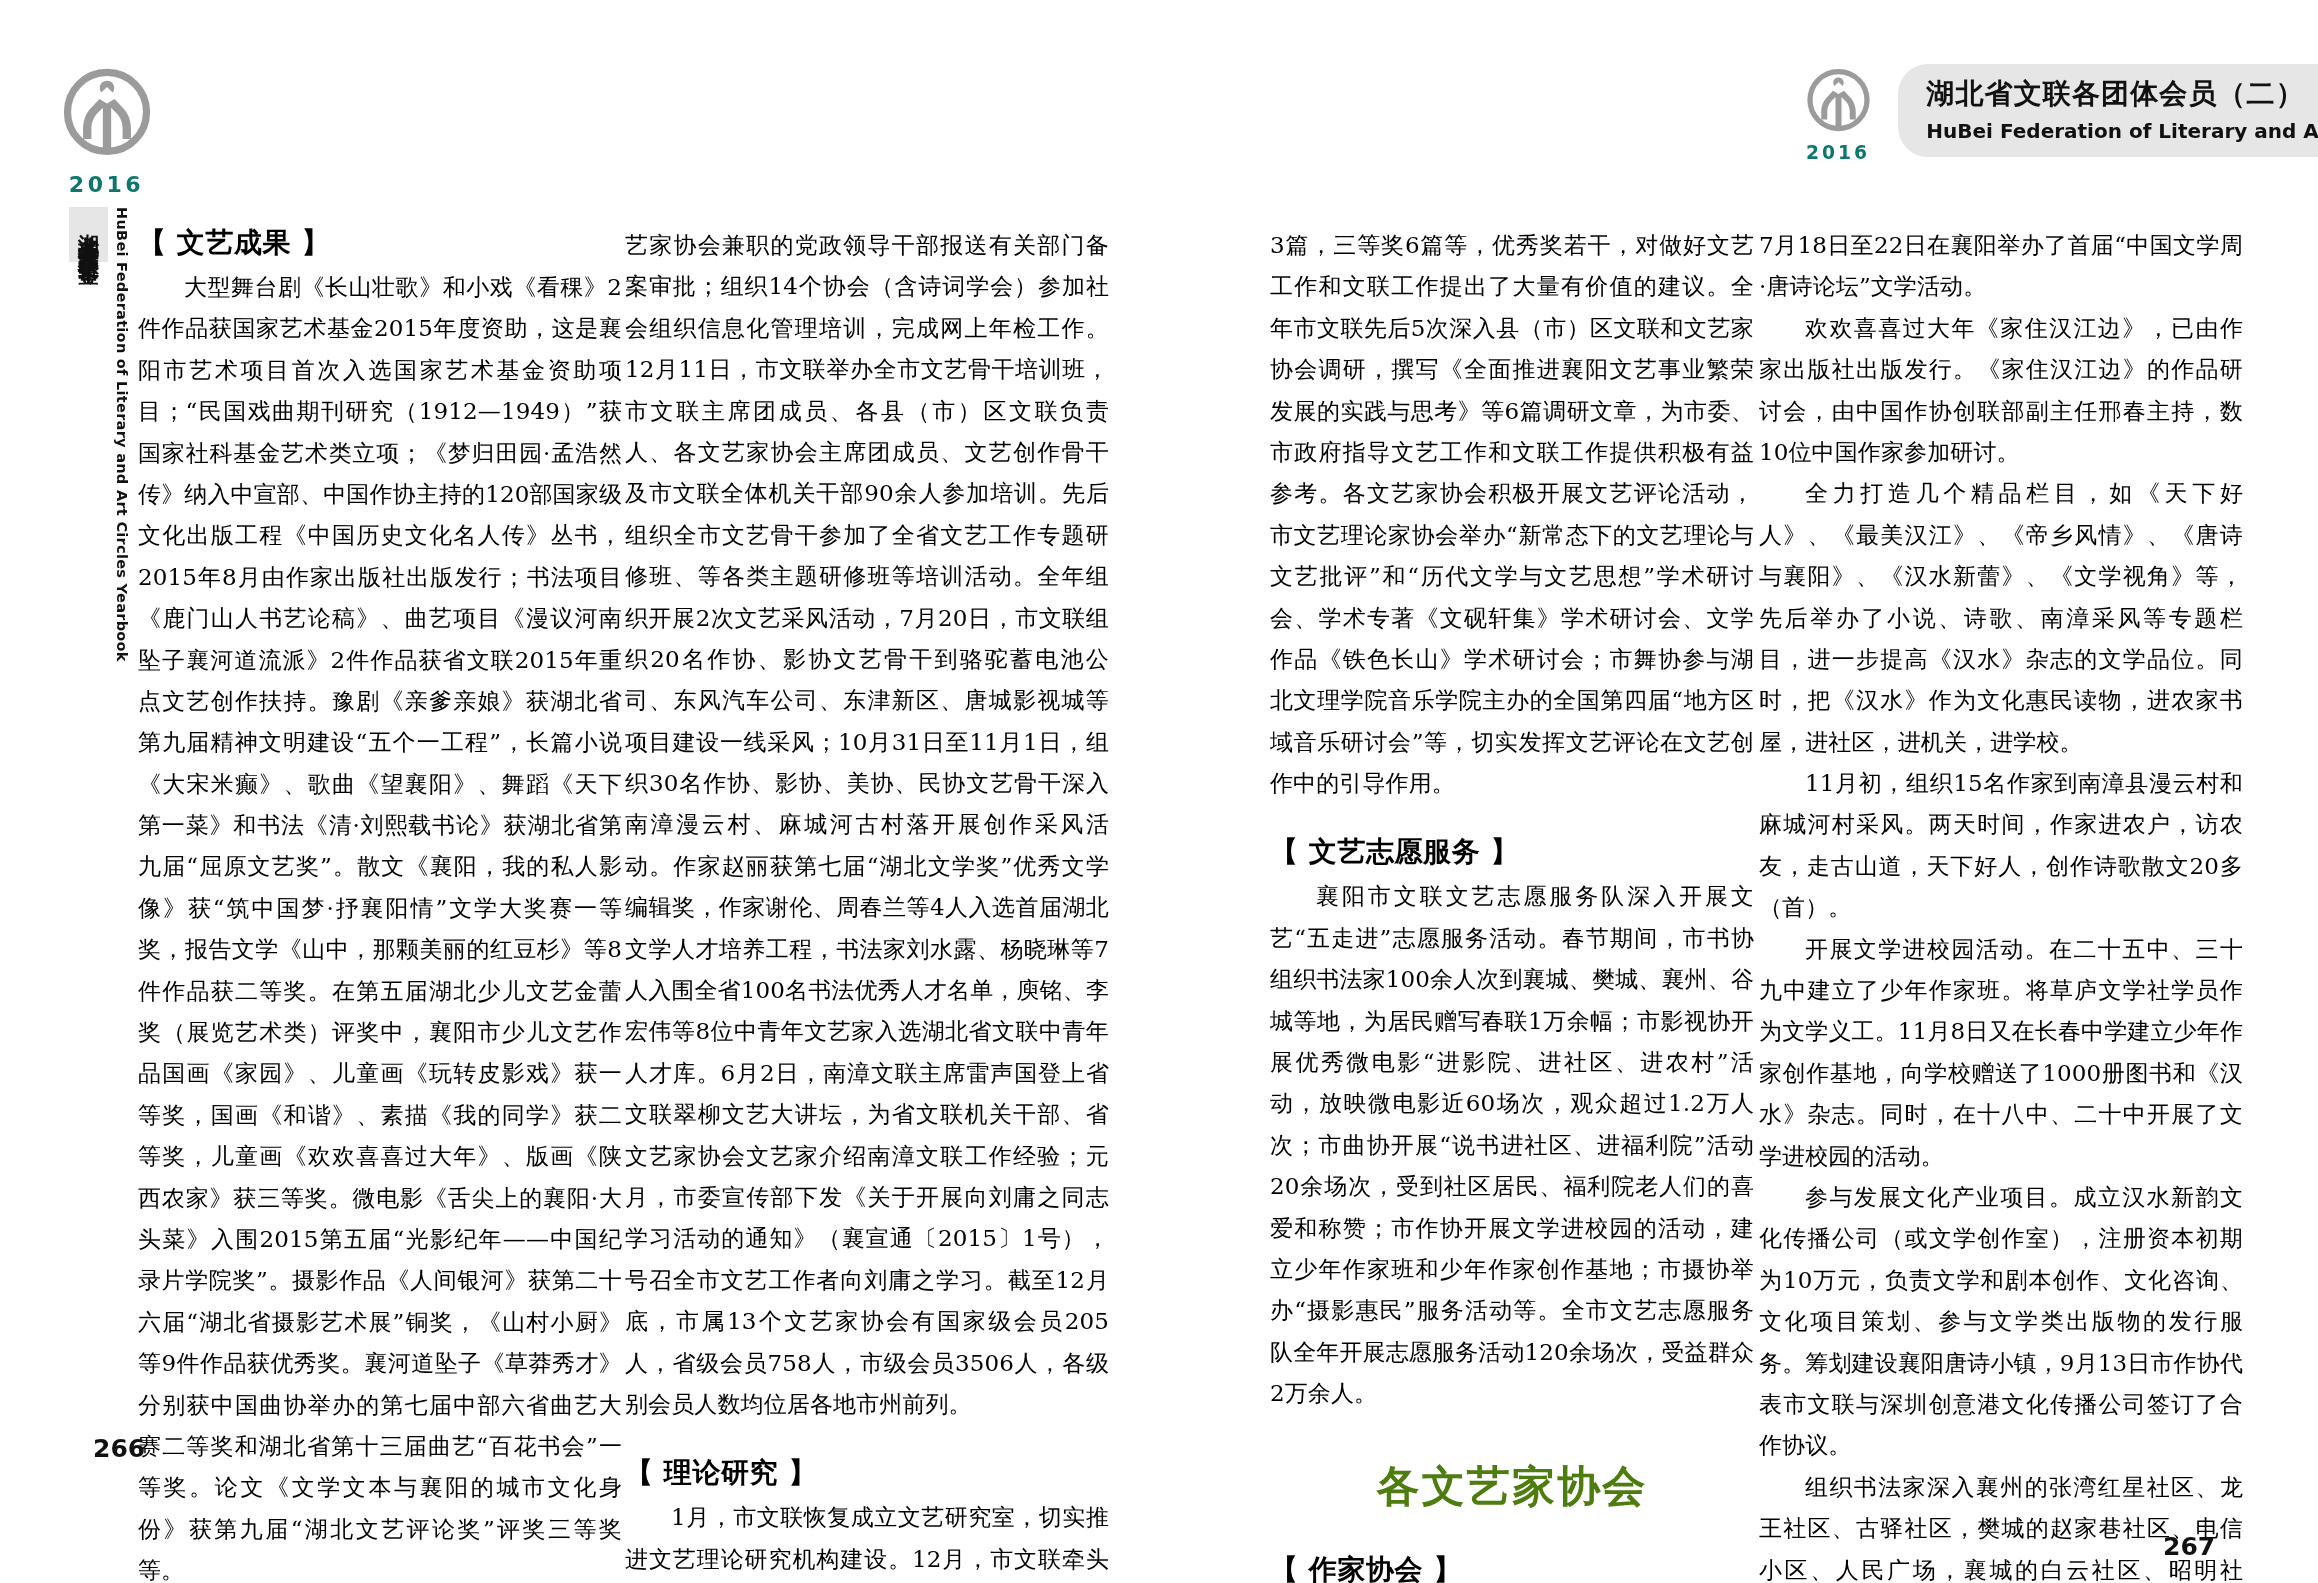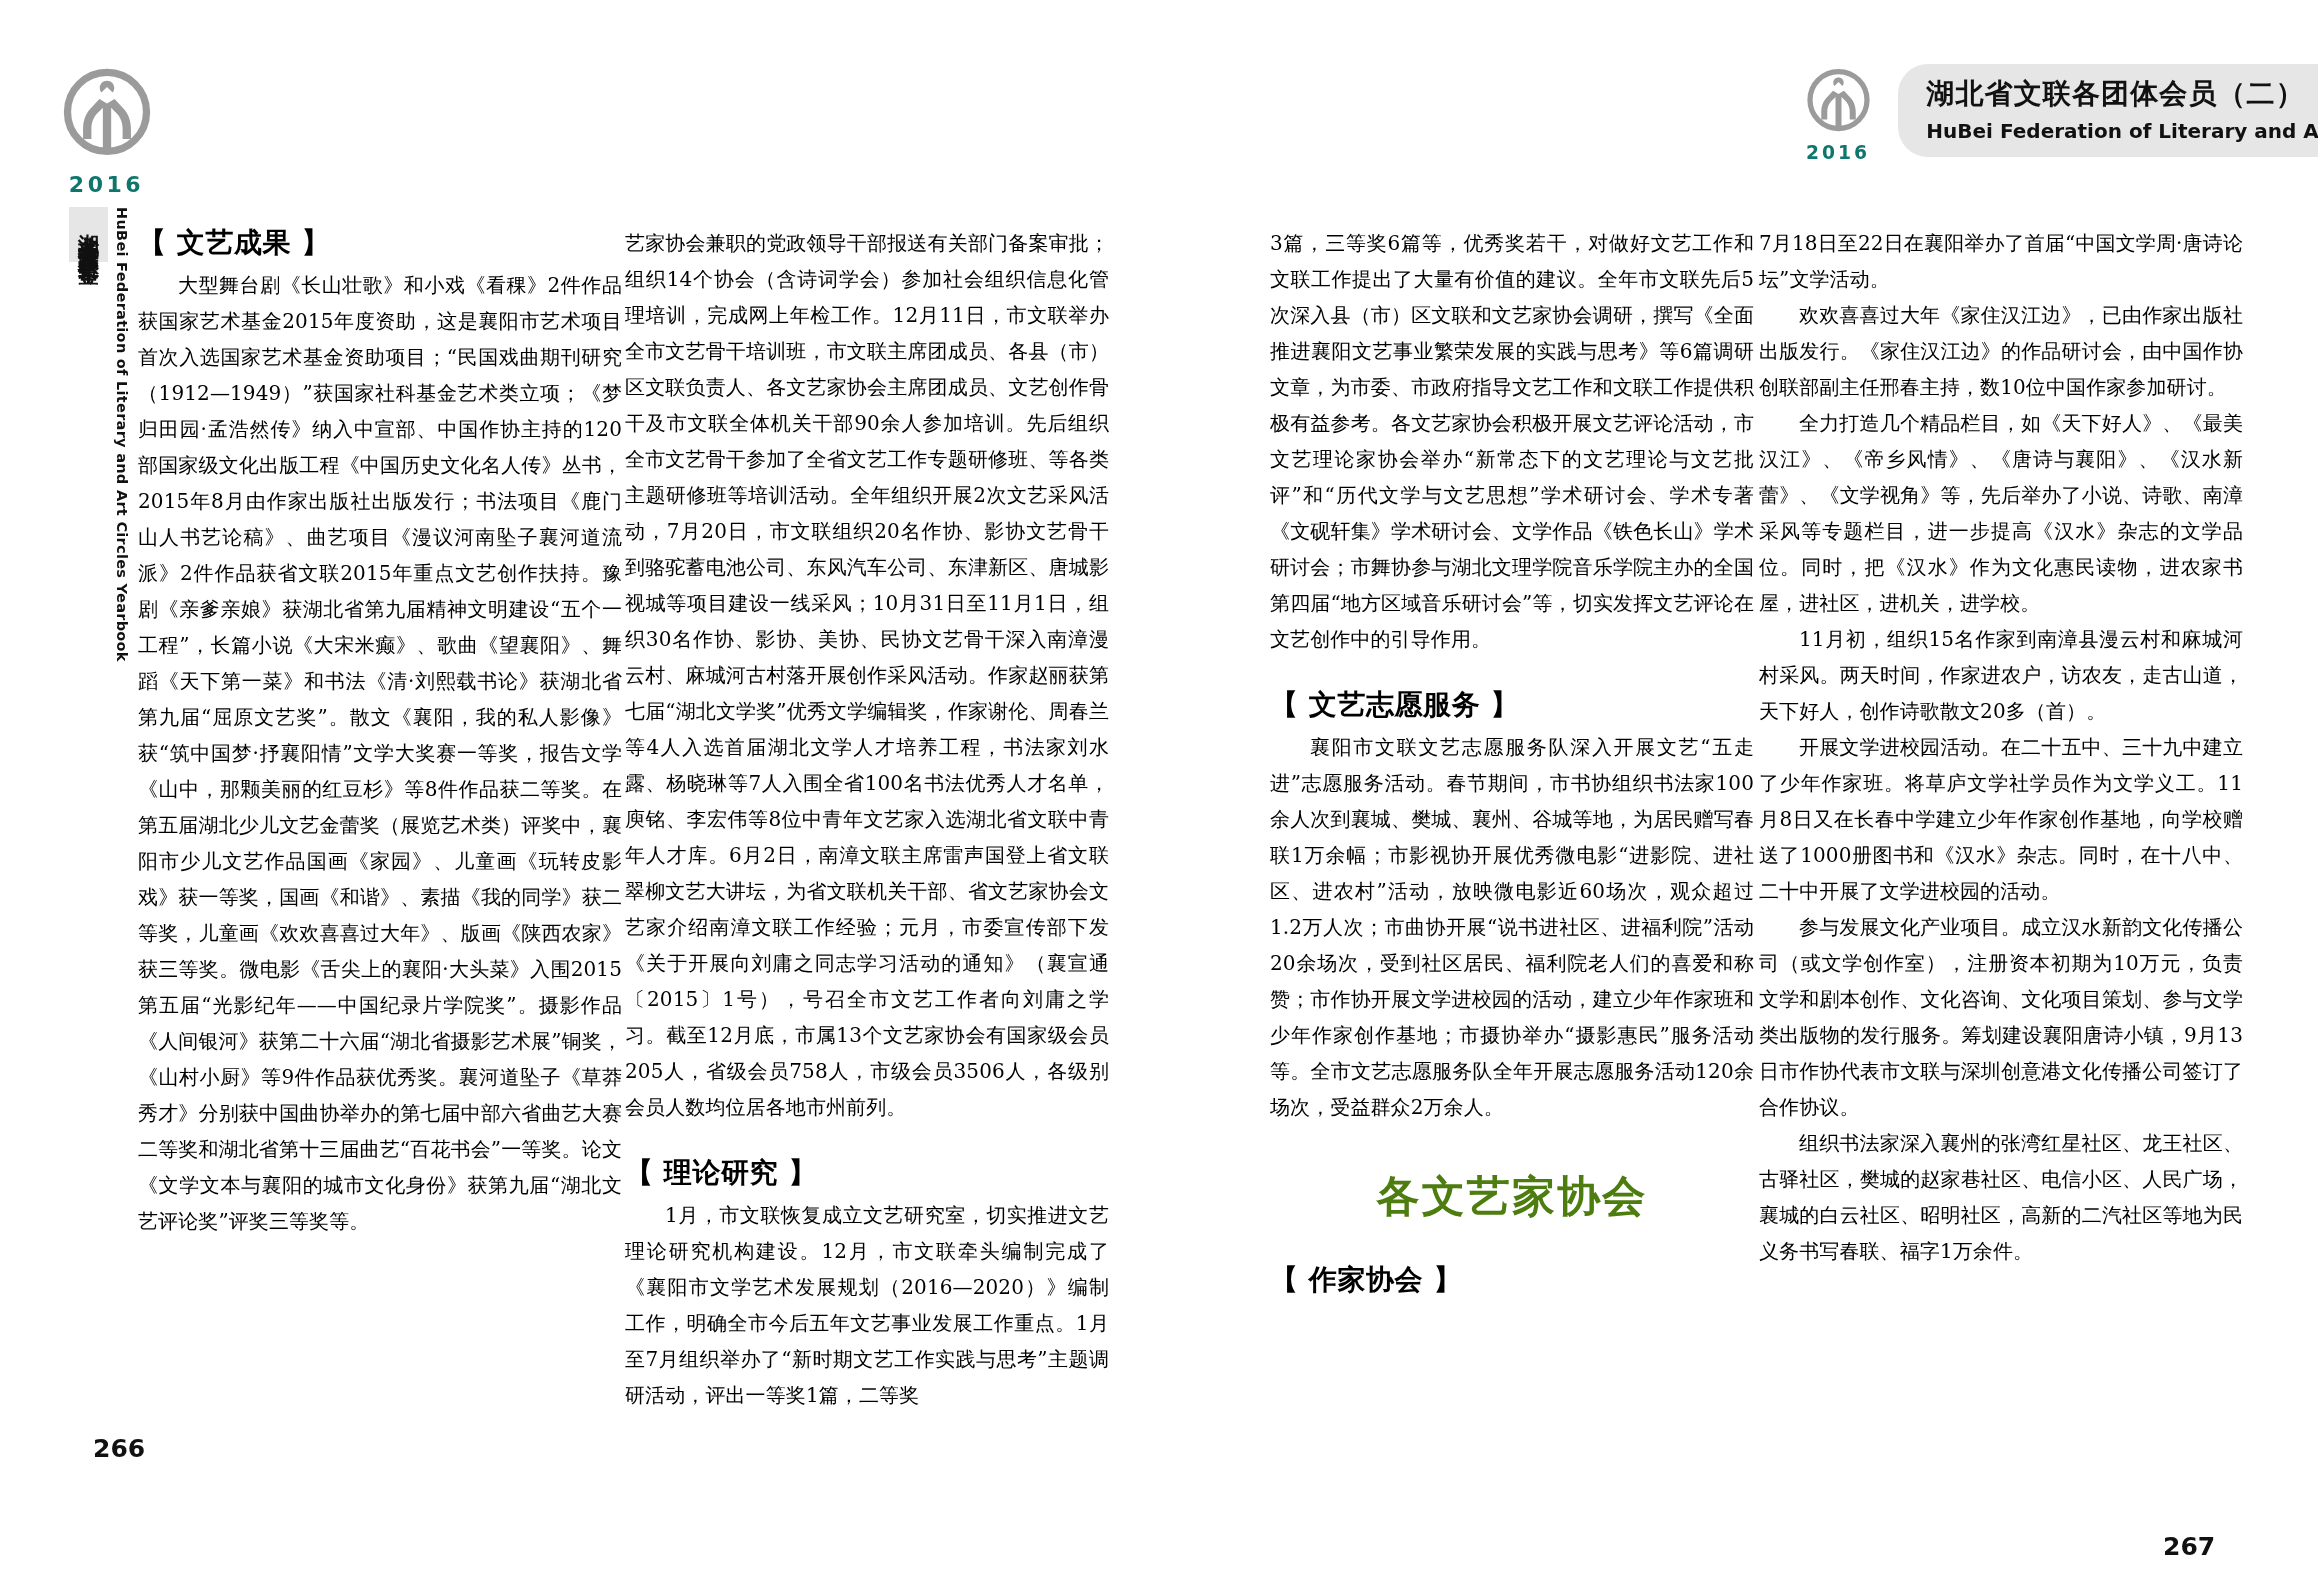--- a/index.html
+++ b/index.html
@@ -81,21 +81,21 @@
     font-weight:700;
     font-size:28px;
     line-height:1.25;
     letter-spacing:.02em;
     margin:0 0 7px 0;
     white-space:nowrap;
   }
   .sec-head.gap{margin-top:30px;}
   .para{
     font-family:"DejaVu Serif","Liberation Serif",serif;
-    font-size:20px;
+    font-size:23px;
     line-height:1.80;
     text-align:justify;
     text-justify:inter-ideograph;
     text-indent:2em;
     margin:0;
     letter-spacing:.005em;
   }
   .para.noind{text-indent:0;}
   .para + .para{margin-top:0;}
 

